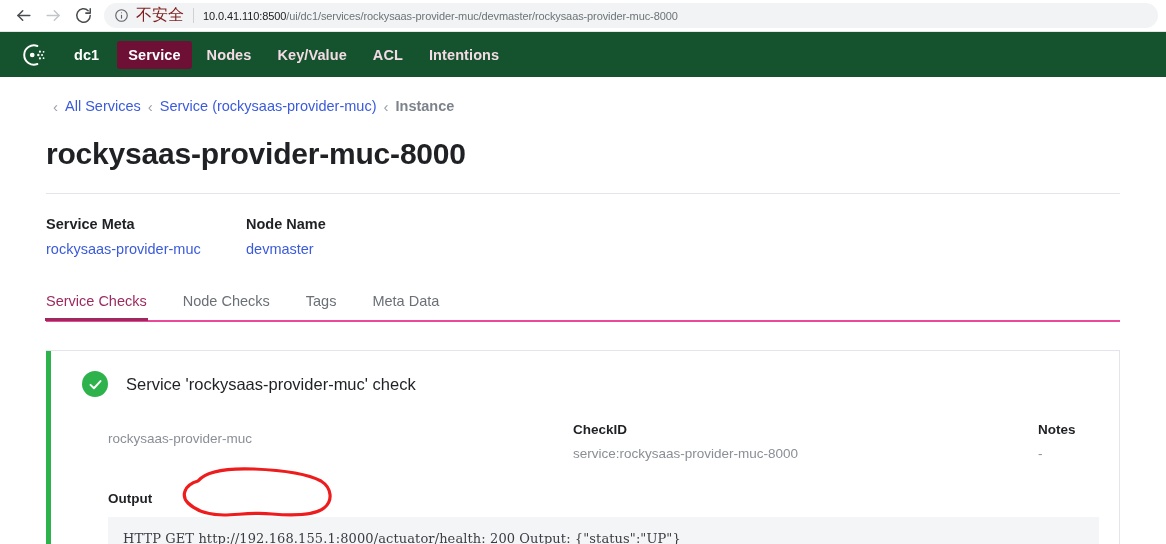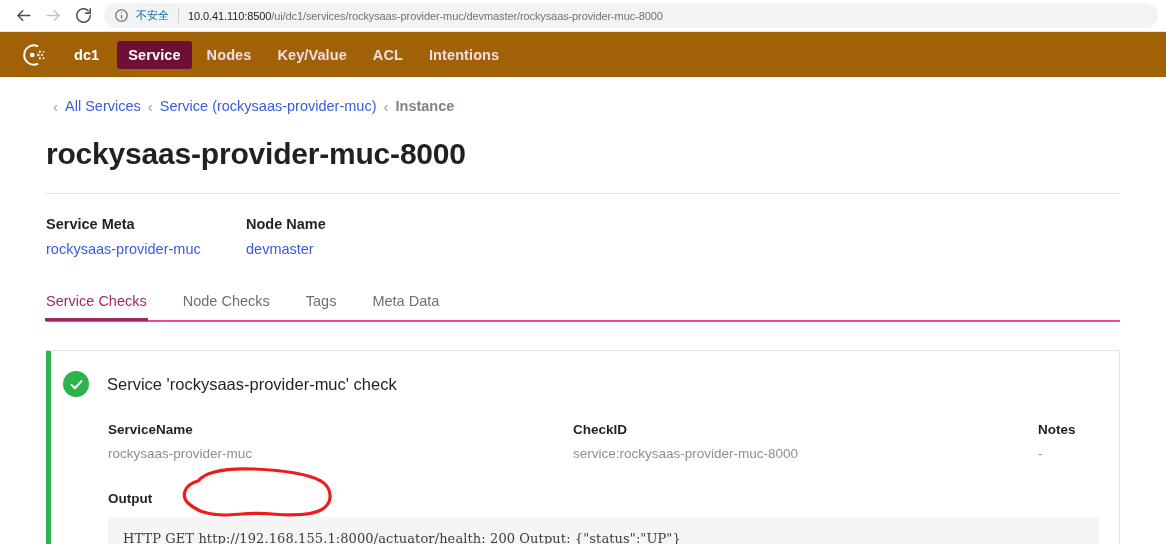--- a/index.html
+++ b/index.html
@@ -34,22 +34,22 @@
     margin-left: 6px;
     background: #f1f3f4;
     border-radius: 13px;
     display: flex;
     align-items: center;
     padding: 0 10px;
     min-width: 0;
   }
   .info-icon { flex: 0 0 auto; margin-right: 7px; display:flex; align-items:center;}
   .security-text {
-    font-size: 11px;
-    color: #0369a1;
+    font-size: 16px;
+    color: #7f1d1d;
     white-space: nowrap;
     font-family: "DejaVu Sans", sans-serif;
   }
   .omni-sep {
     width: 1px; height: 15px;
     background: #cfd2d4;
     margin: 0 9px;
     flex: 0 0 auto;
   }
   .url-text {
@@ -63,21 +63,21 @@
   .url-host { color: #202124; }
   .chrome-divider {
     height: 1px;
     background: #e3e5e8;
     width: 100%;
   }
 
   
   .consul-nav {
     height: 45px;
-    background: #a16207;
+    background: #14532d;
     display: flex;
     align-items: center;
     padding-left: 18px;
   }
   .logo {
     width: 32px; height: 32px;
     margin-right: 20px;
     flex: 0 0 auto;
     display: flex; align-items: center; justify-content: center;
   }
@@ -195,21 +195,21 @@
   .check-card::before {
     content: "";
     position: absolute;
     left: 0; top: 0; bottom: 0;
     width: 5px;
     background: #2eb24c;
   }
   .check-header {
     display: flex;
     align-items: center;
-    padding-left: 17px;
+    padding-left: 36px;
   }
   .status-icon {
     width: 26px; height: 26px;
     border-radius: 50%;
     background: #2eb24c;
     display: flex;
     align-items: center;
     justify-content: center;
     flex: 0 0 auto;
   }
@@ -369,21 +369,20 @@
       <span class="status-icon">
         <svg width="15" height="15" viewBox="0 0 24 24" fill="none" stroke="#ffffff" stroke-width="3.1" stroke-linecap="round" stroke-linejoin="round">
           <polyline points="4,12.5 9.5,18 20,6.5"></polyline>
         </svg>
       </span>
       <span class="check-title">Service 'rockysaas-provider-muc' check</span>
     </div>
 
     <div class="field-row">
       <div class="field f-service">
-        <div class="field-label">ServiceName</div>
         <div class="field-value">rockysaas-provider-muc</div>
       </div>
       <div class="field f-checkid">
         <div class="field-label">CheckID</div>
         <div class="field-value">service:rockysaas-provider-muc-8000</div>
       </div>
       <div class="field f-notes">
         <div class="field-label">Notes</div>
         <div class="field-value">-</div>
       </div>

